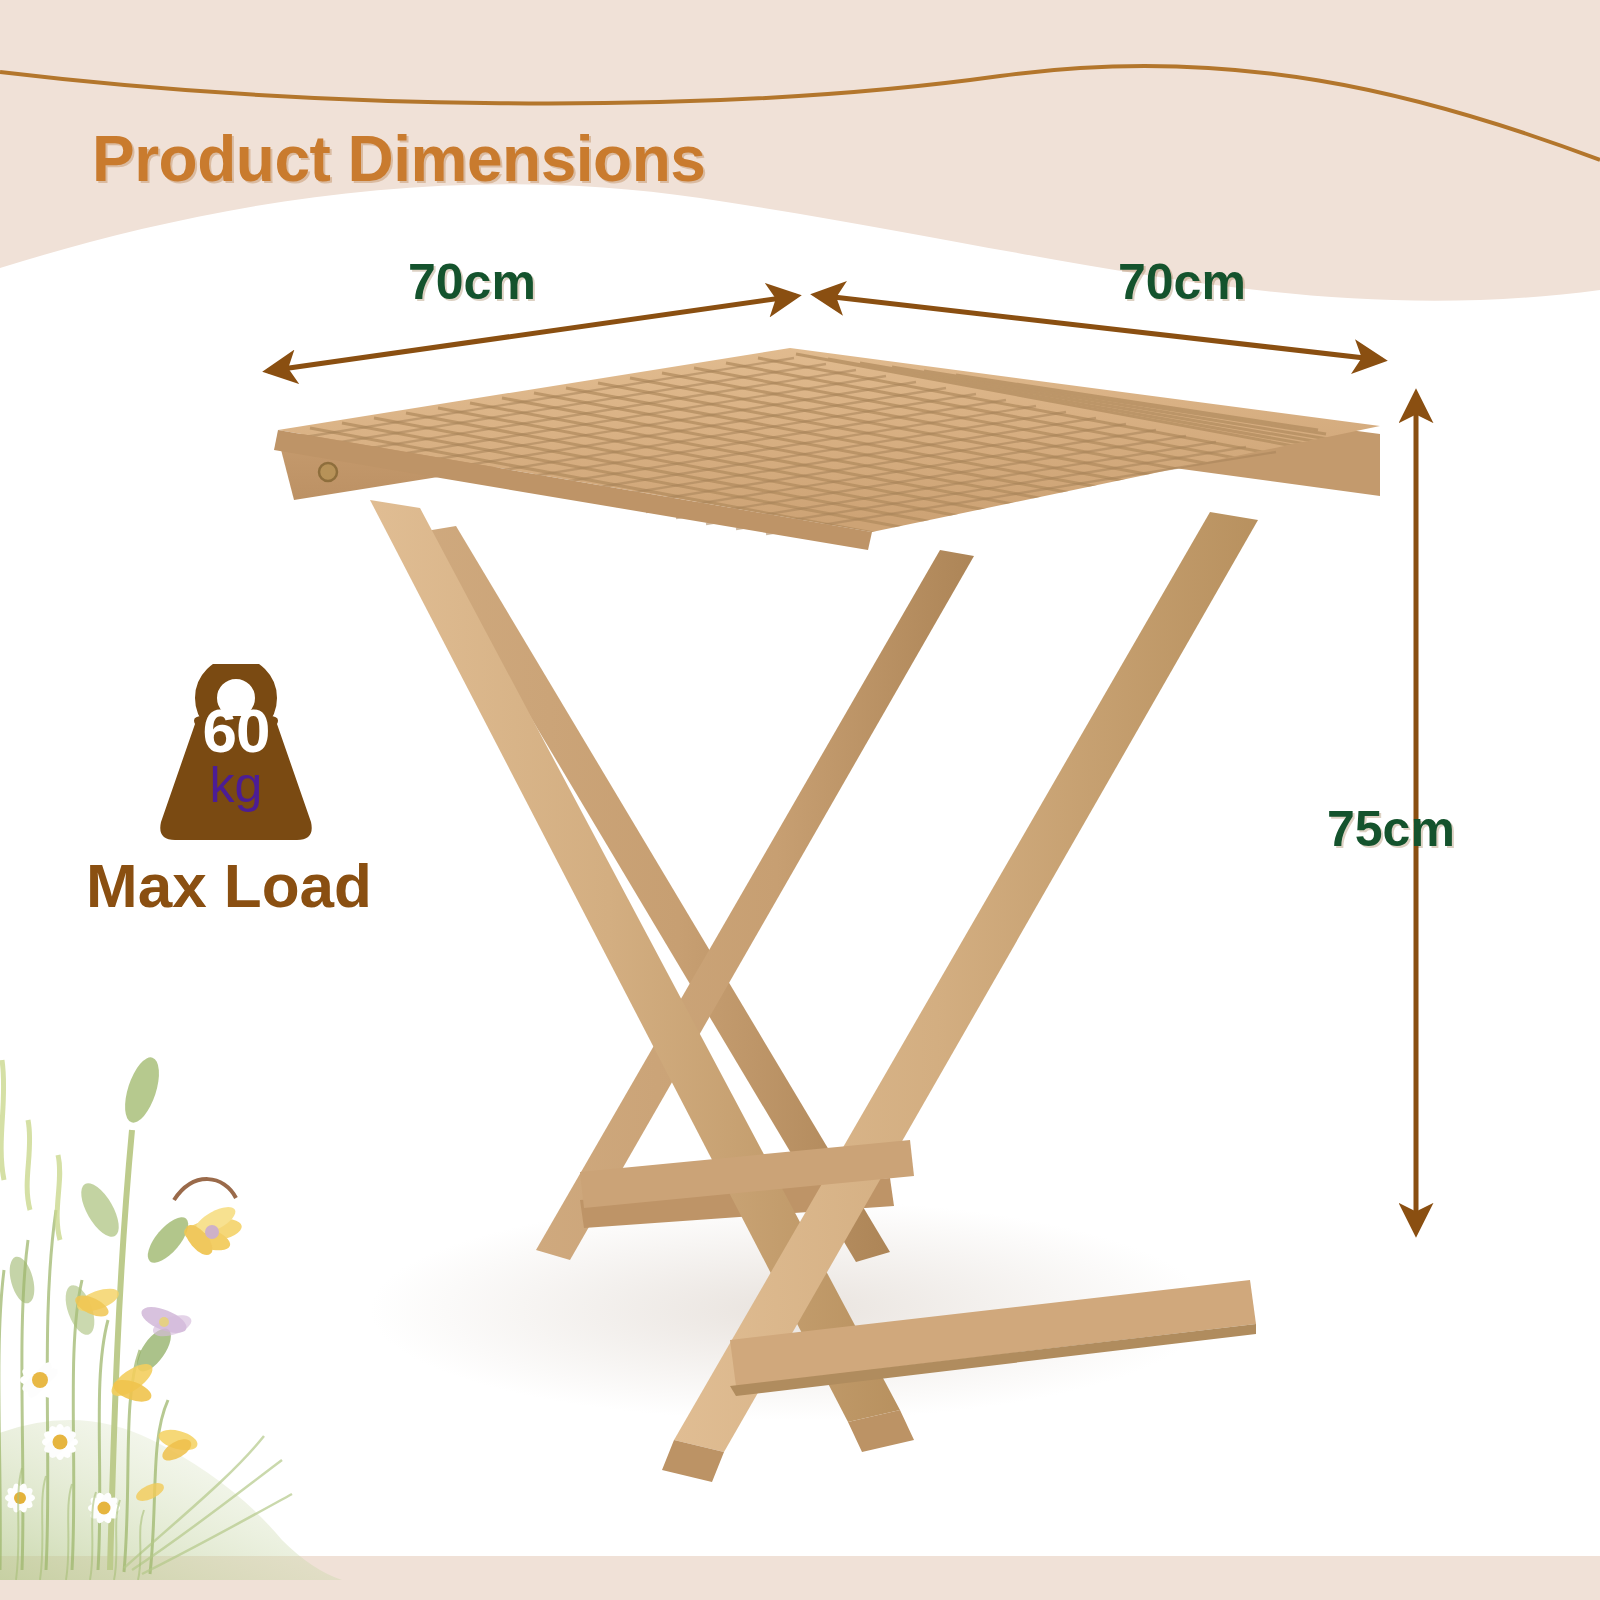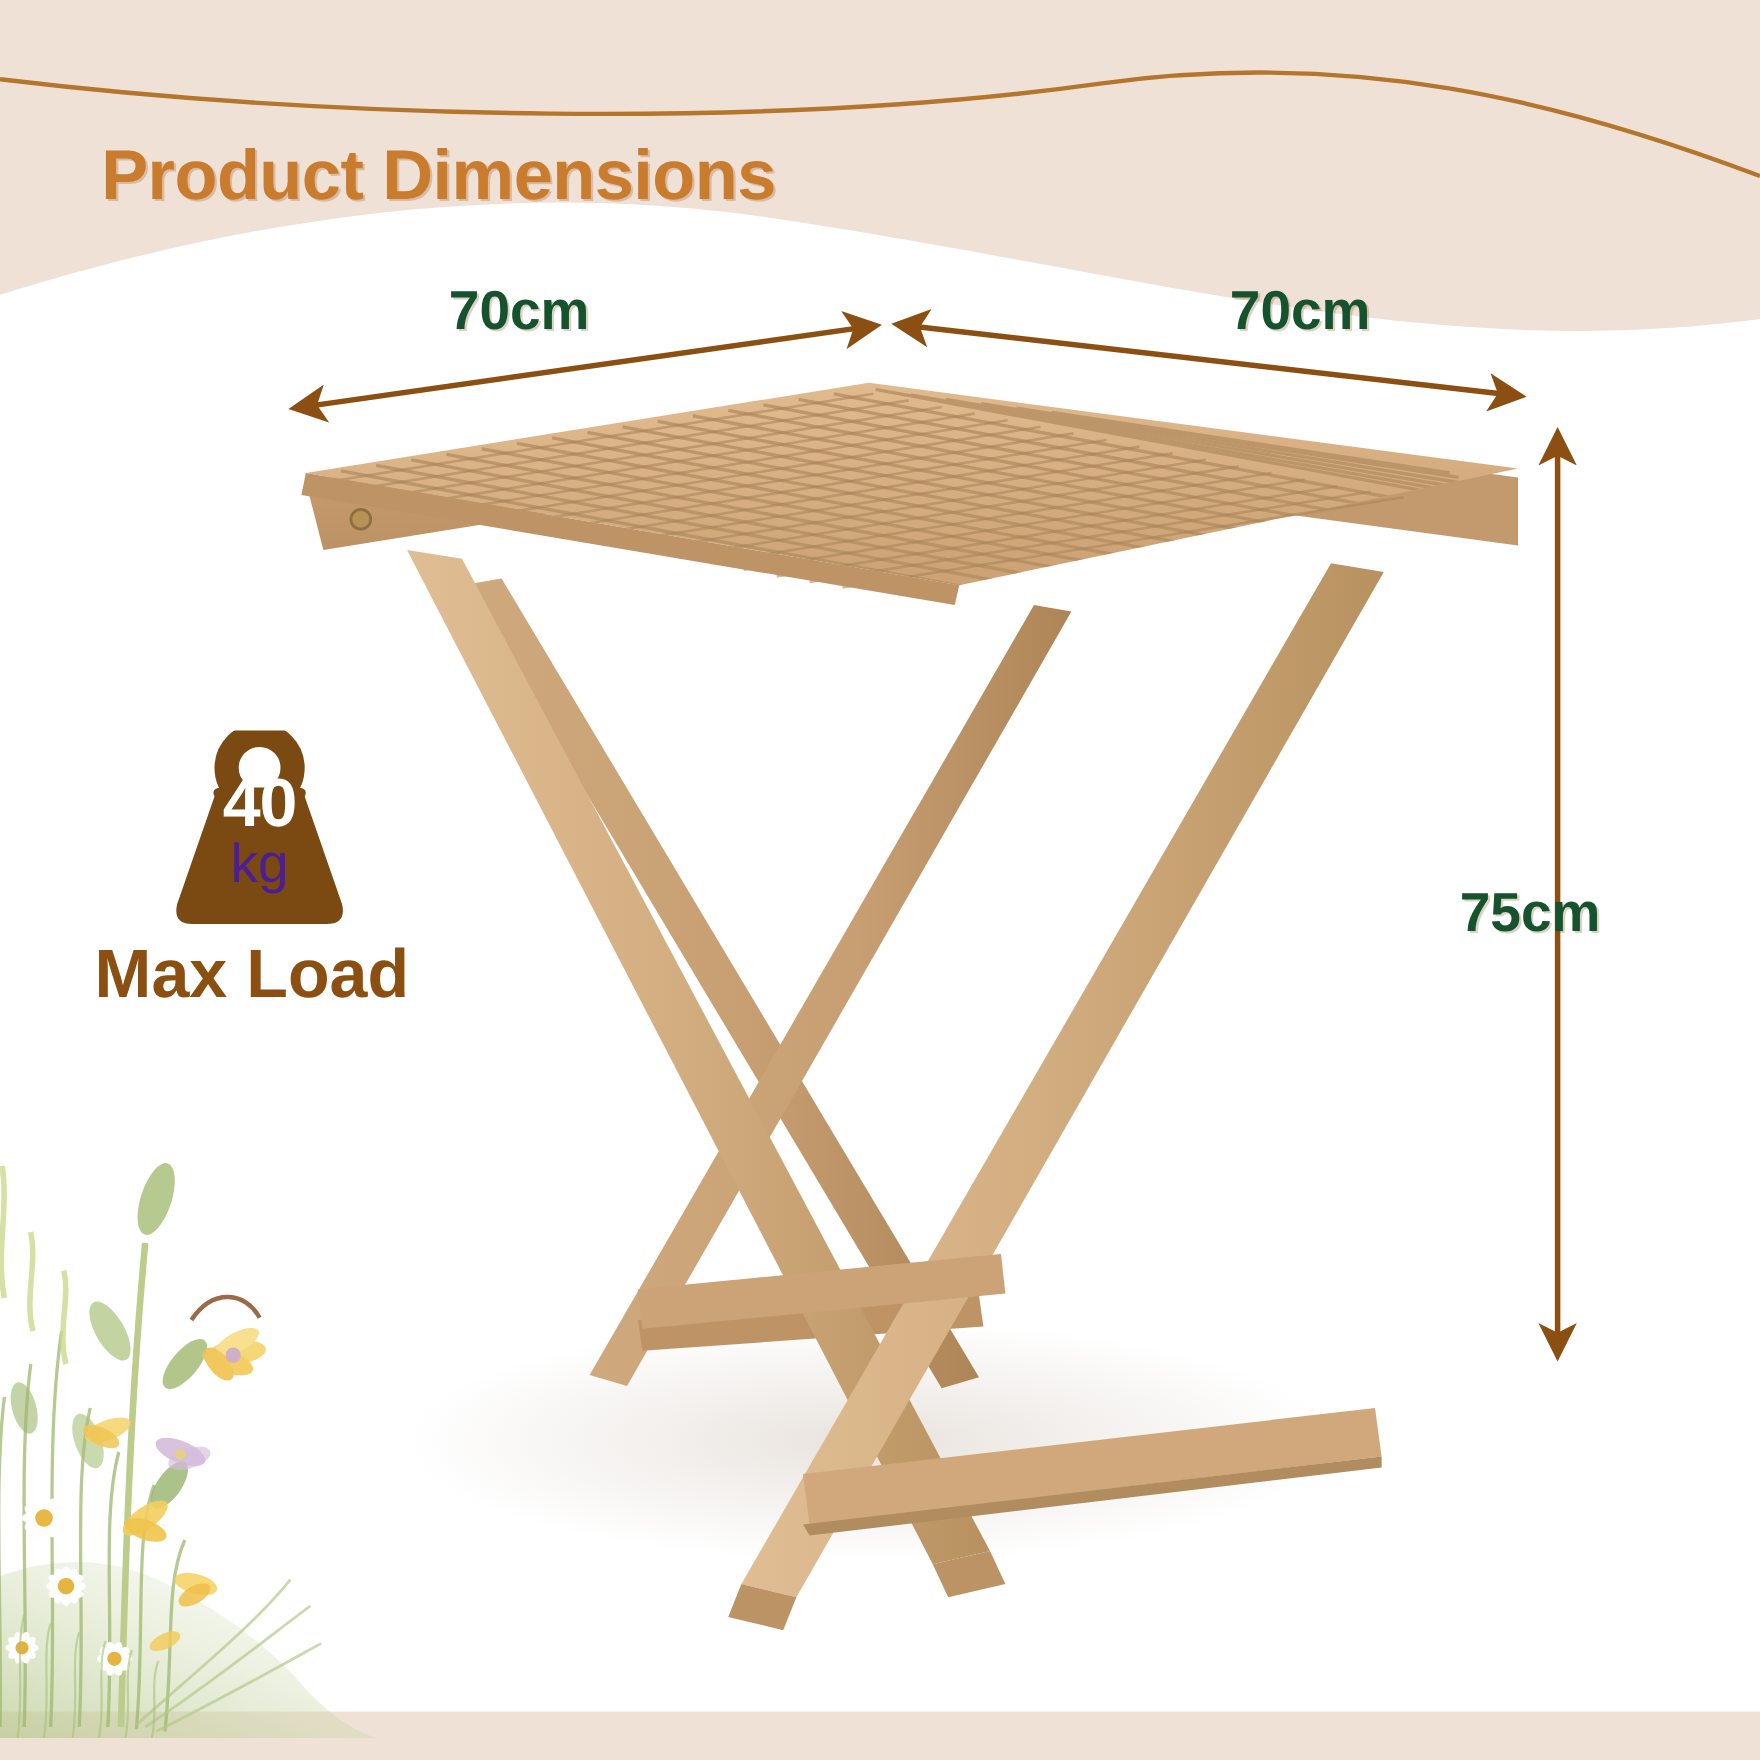--- a/index.html
+++ b/index.html
@@ -197,21 +197,21 @@
   <div class="dim-label" id="dim-height">75cm</div>
 
   <div id="max-load-block">
     <div id="weight-icon">
       <svg viewBox="0 0 170 180" width="170" height="180">
 
         <circle cx="85" cy="34" r="30" fill="none" stroke="#7A4A12" stroke-width="22"></circle>
 
         <path d="M44,60 Q40,52 52,52 L118,52 Q130,52 126,60 L160,158 Q164,176 146,176 L24,176 Q6,176 10,158 Z" fill="#7A4A12"></path>
       </svg>
-      <div id="weight-value">40</div>
+      <div id="weight-value">60</div>
       <div id="weight-unit">kg</div>
     </div>
     <div id="max-load-text">Max Load</div>
   </div>
 
   <div id="flower-decor">
     <svg viewBox="0 0 360 700" width="360" height="700">
       <defs>
         <linearGradient id="grassG" x1="0" y1="1" x2="0" y2="0">
           <stop offset="0" stop-color="#A8BE78" stop-opacity="0.85"></stop>

